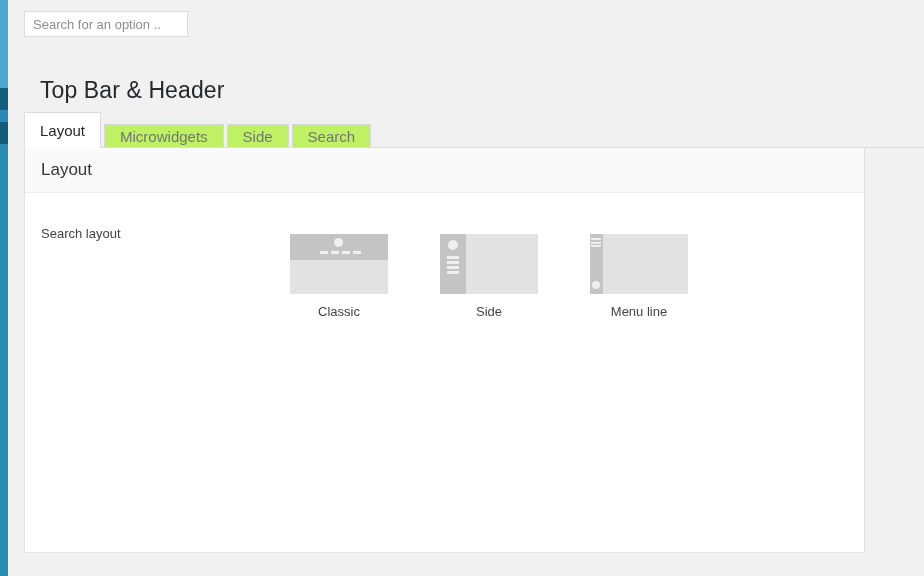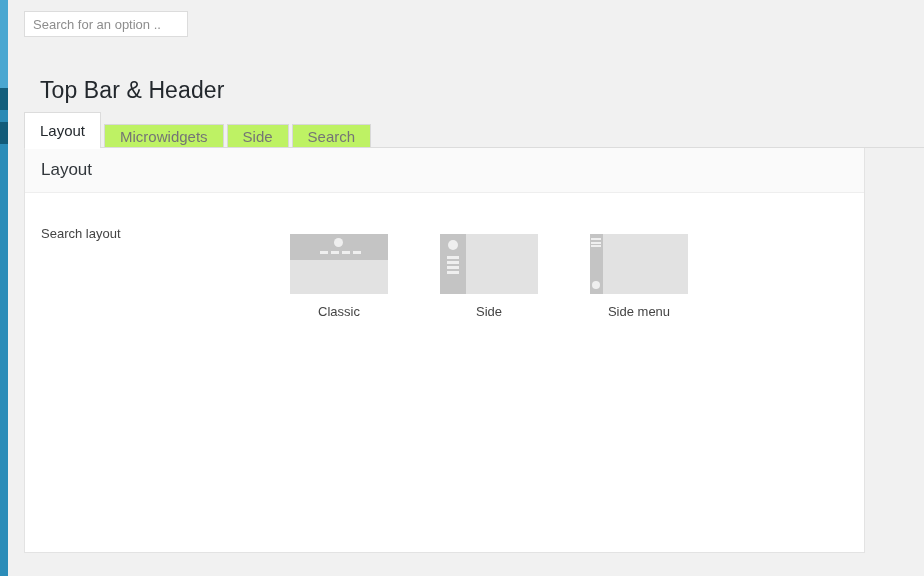--- a/index.html
+++ b/index.html
@@ -322,20 +322,20 @@
               <div class="thumb">
                 <div class="band-left-thin"></div>
                 <div class="burger" style="left: 1px; top: 4px; width: 10px;">
                   <i></i>
                   <i></i>
                   <i></i>
                 </div>
                 <div class="dot" style="left: 2px; bottom: 5px; width: 8px; height: 8px;"></div>
               </div>
             </div>
-            <div class="opt-label">Side menu</div>
+            <div class="opt-label">Menu line</div>
           </div>
         </div>
     </div>
   </div>
 
 <div class="tabs-underline-mask" style="left: 17px; width: 75.0469px;"></div>
   </div>
 
 </body></html>

